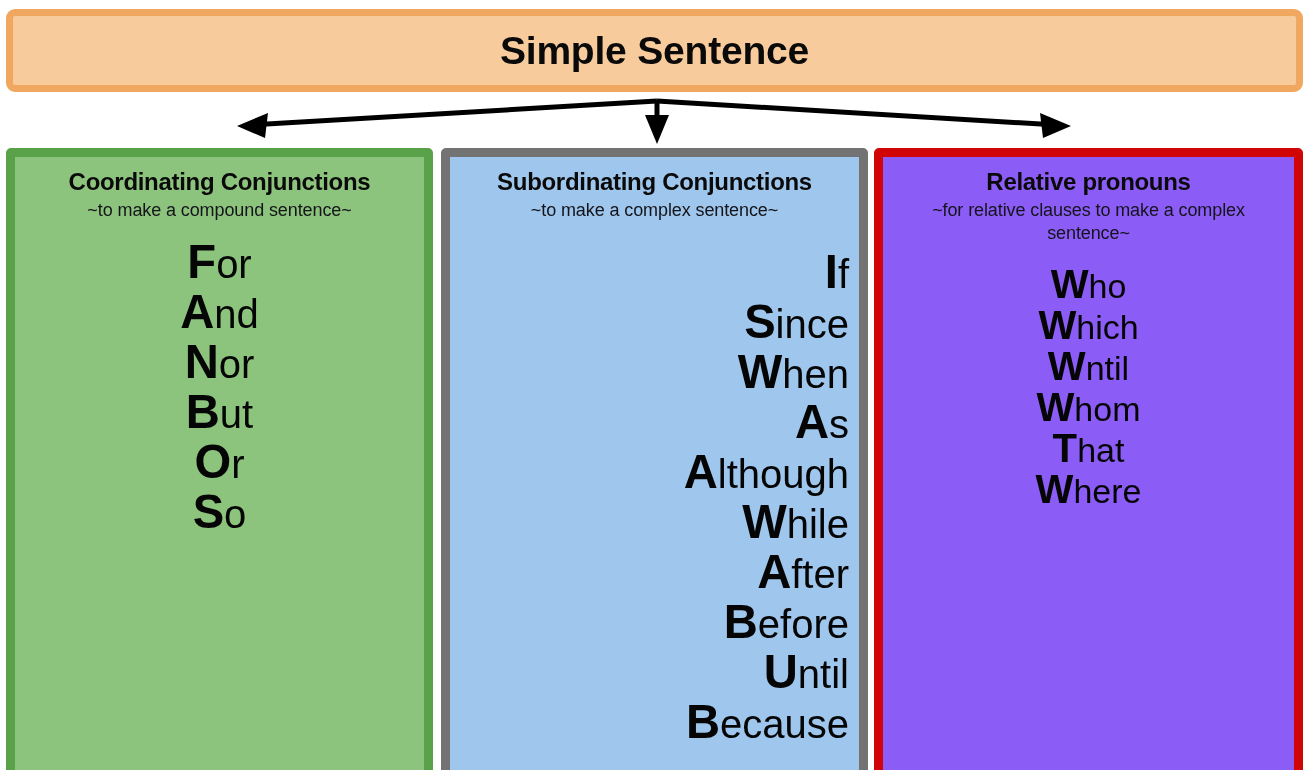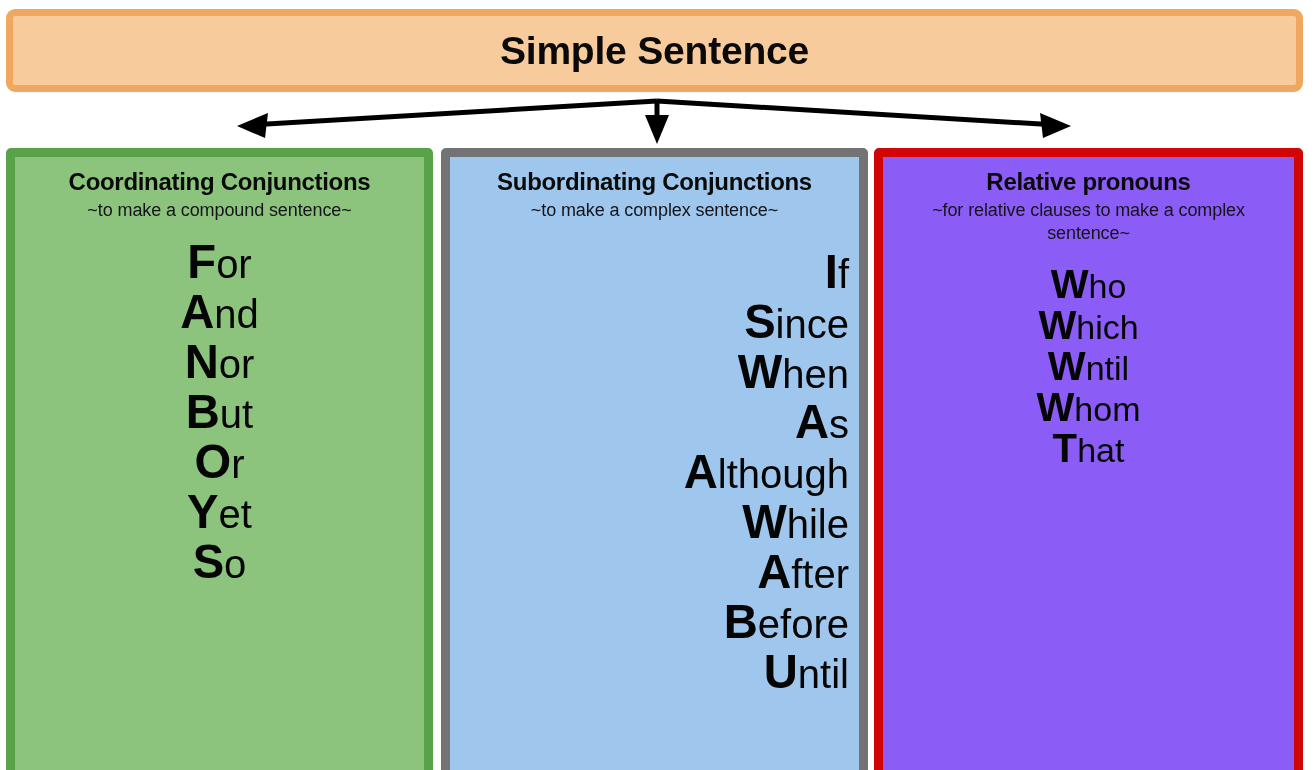--- a/index.html
+++ b/index.html
@@ -150,46 +150,47 @@
 
   <div class="col col-green">
     <div class="col-title">Coordinating Conjunctions</div>
     <div class="col-subtitle">~to make a compound sentence~</div>
     <ul class="word-list green-list">
       <li class="word"><span class="cap">F</span><span>or</span></li>
       <li class="word"><span class="cap">A</span><span>nd</span></li>
       <li class="word"><span class="cap">N</span><span>or</span></li>
       <li class="word"><span class="cap">B</span><span>ut</span></li>
       <li class="word"><span class="cap">O</span><span>r</span></li>
-      <li class="word"><span class="cap">Y</span><span>et</span></li>
       <li class="word"><span class="cap">S</span><span>o</span></li>
     </ul>
   </div>
 
   <div class="col col-blue">
     <div class="col-title">Subordinating Conjunctions</div>
     <div class="col-subtitle">~to make a complex sentence~</div>
     <ul class="word-list blue-list">
       <li class="word"><span class="cap">I</span><span>f</span></li>
       <li class="word"><span class="cap">S</span><span>ince</span></li>
       <li class="word"><span class="cap">W</span><span>hen</span></li>
       <li class="word"><span class="cap">A</span><span>s</span></li>
       <li class="word"><span class="cap">A</span><span>lthough</span></li>
       <li class="word"><span class="cap">W</span><span>hile</span></li>
       <li class="word"><span class="cap">A</span><span>fter</span></li>
       <li class="word"><span class="cap">B</span><span>efore</span></li>
       <li class="word"><span class="cap">U</span><span>ntil</span></li>
+      <li class="word"><span class="cap">B</span><span>ecause</span></li>
     </ul>
   </div>
 
   <div class="col col-red">
     <div class="col-title">Relative pronouns</div>
     <div class="col-subtitle">~for relative clauses to make a complex sentence~</div>
     <ul class="word-list red-list">
       <li class="word"><span class="cap">W</span><span>ho</span></li>
       <li class="word"><span class="cap">W</span><span>hich</span></li>
       <li class="word"><span class="cap">W</span><span>ntil</span></li>
       <li class="word"><span class="cap">W</span><span>hom</span></li>
       <li class="word"><span class="cap">T</span><span>hat</span></li>
+      <li class="word"><span class="cap">W</span><span>here</span></li>
     </ul>
   </div>
 
 </div>
 
 </body></html>

